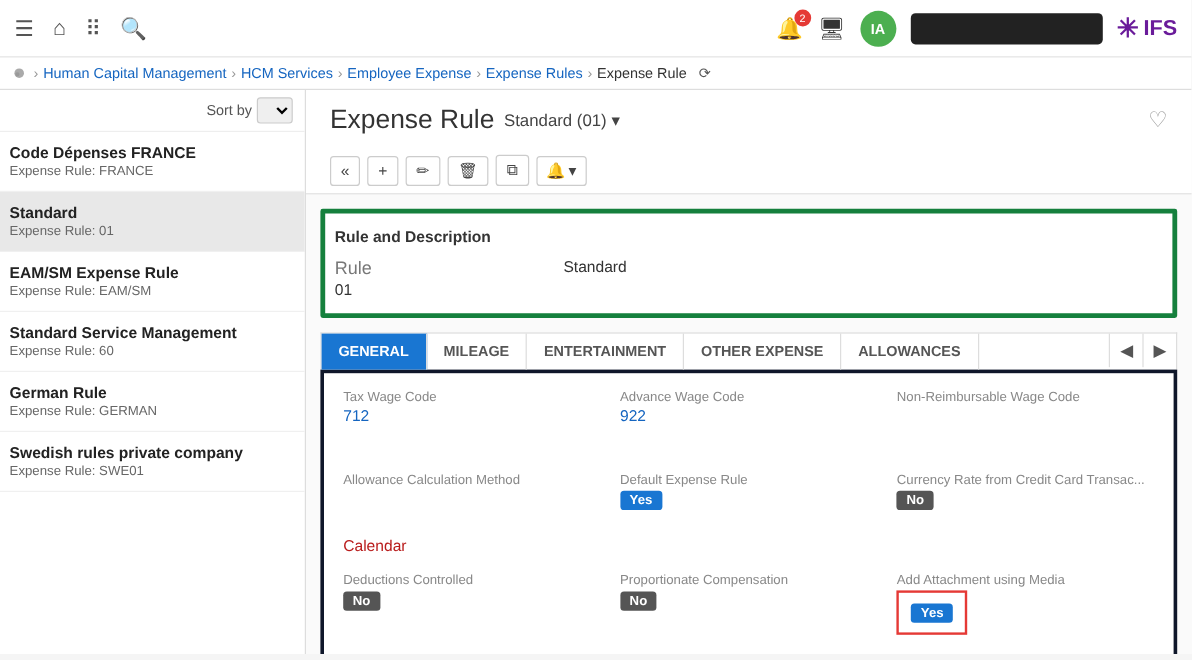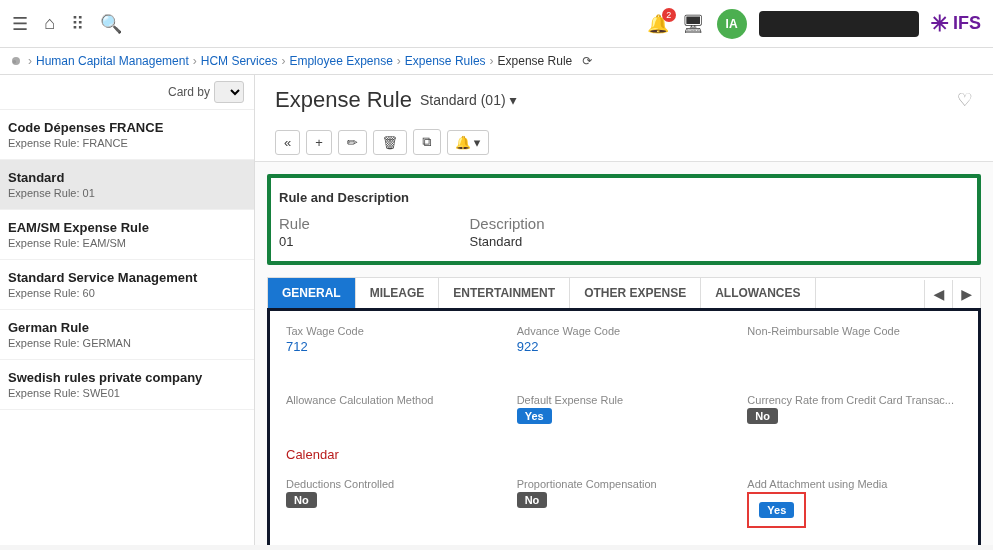--- a/index.html
+++ b/index.html
@@ -72,21 +72,21 @@
     
     .form-section { background: #fff; margin: 12px 12px 0 12px; border: 4px solid #15803d; border-radius: 2px; padding: 12px 8px; }
     .section-title { font-size: 13px; font-weight: 600; color: #333; margin-bottom: 10px; }
     .form-row { display: flex; gap: 24px; }
     .form-field { flex: 1; }
     .field-label { font-size: 15px; color: #777; margin-bottom: 2px; }
     .field-value { font-size: 13px; color: #333; }
 
     
     .tabs-bar {
-      display: flex; align-items: flex-end; background: #fff;
+      display: flex; align-items: flex-start; background: #fff;
       margin: 12px 12px 0 12px; border: 1px solid #ddd; border-bottom: none;
     }
     .tab-item {
       padding: 8px 14px; font-size: 12px; font-weight: 600; cursor: pointer;
       border-right: 1px solid #ddd; color: #555;
     }
     .tab-item.active { background: #1976d2; color: #fff; }
     .tab-nav { margin-left: auto; display: flex; }
     .tab-nav-btn { padding: 6px 8px; cursor: pointer; border-left: 1px solid #ddd; color: #555; font-size: 14px; }
 
@@ -151,21 +151,21 @@
   <a href="#">Expense Rules</a>
   <span class="sep">›</span>
   <span class="current">Expense Rule</span>
   <span class="refresh-icon">⟳</span>
 </div>
 
 <div class="main-layout">
 
   <div class="sidebar">
     <div class="sidebar-sort">
-      <span>Card by</span>
+      <span>Sort by</span>
       <select>
         <option></option>
       </select>
     </div>
 
     <div class="sidebar-item">
       <div class="sidebar-item-title">Code Dépenses FRANCE</div>
       <div class="sidebar-item-sub">Expense Rule:  FRANCE</div>
     </div>
     <div class="sidebar-item active">
@@ -215,21 +215,20 @@
     </div>
 
     <div class="form-section">
       <div class="section-title">Rule and Description</div>
       <div class="form-row">
         <div class="form-field">
           <div class="field-label">Rule</div>
           <div class="field-value">01</div>
         </div>
         <div class="form-field" style="flex:3;">
-          <div class="field-label">Description</div>
           <div class="field-value">Standard</div>
         </div>
       </div>
     </div>
 
     <div class="tabs-bar">
       <div class="tab-item active">GENERAL</div>
       <div class="tab-item">MILEAGE</div>
       <div class="tab-item">ENTERTAINMENT</div>
       <div class="tab-item">OTHER EXPENSE</div>

